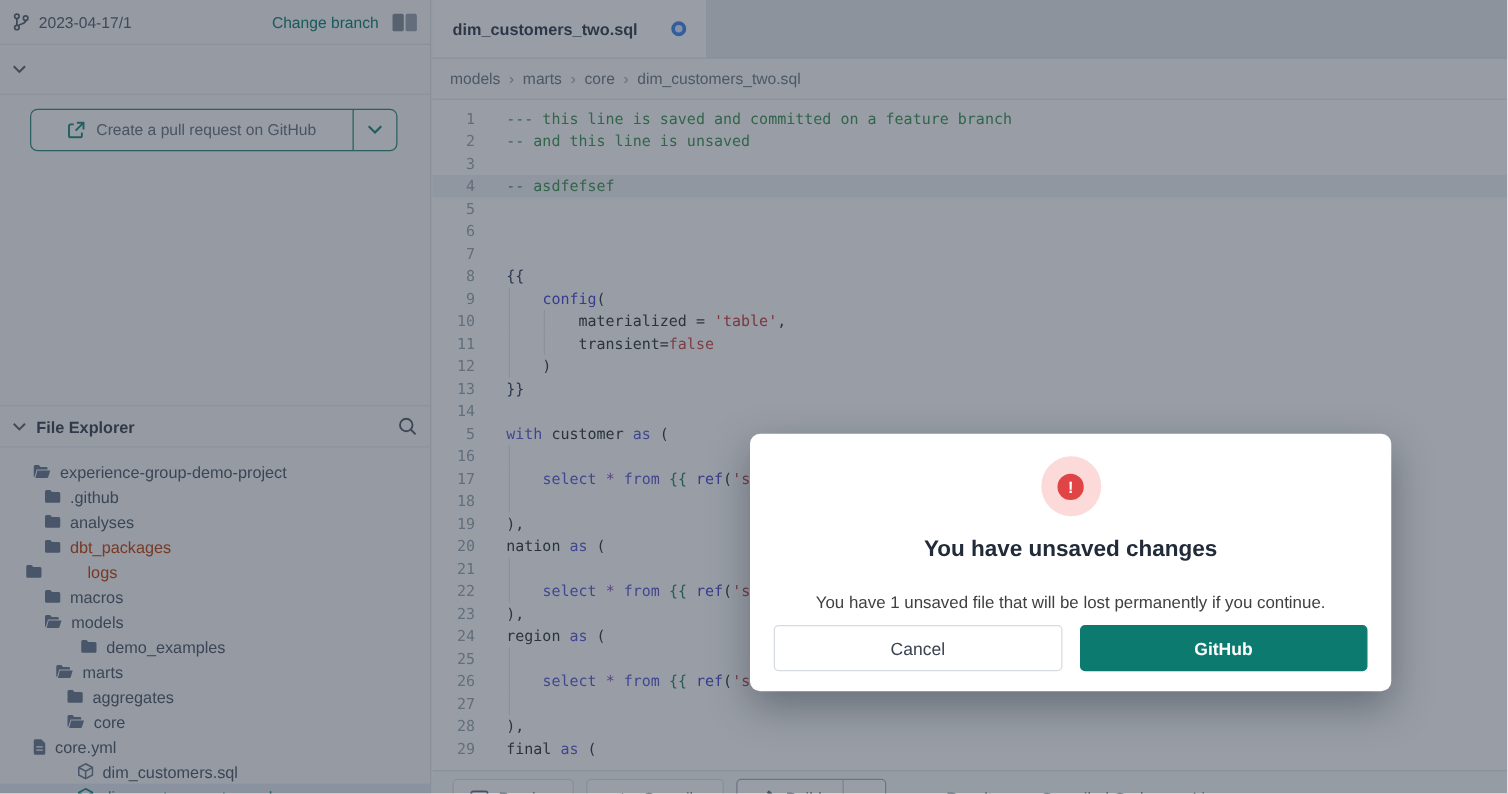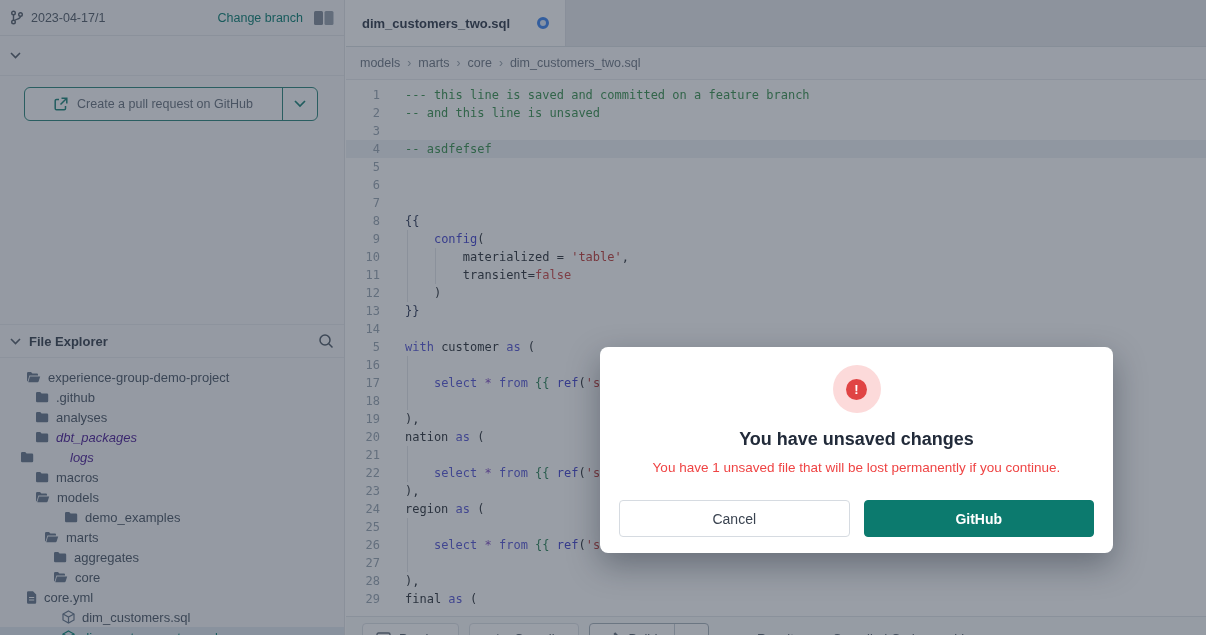--- a/index.html
+++ b/index.html
@@ -21,21 +21,21 @@
   .pr-btn { width:294px; height:34px; border:1px solid #2f877d; border-radius:6px;
     background:rgba(255,255,255,0.6); display:flex; align-items:stretch; cursor:pointer; }
   .pr-main { flex:1; display:flex; align-items:center; justify-content:center; gap:9px;
     border-right:1px solid #2f877d; }
   .pr-main .pr-label { font-size:12.5px; color:#6a7480; }
   .pr-caret { width:34px; display:flex; align-items:center; justify-content:center; }
   .fe-header { border-top:1px solid #e8ebee; height:34px; flex:0 0 34px; }
   .tree { flex:1; overflow:hidden; padding-top:9px; }
   .tree-row { height:20px; display:flex; align-items:center; gap:7px; font-size:13px;
     color:#4d5866; cursor:pointer; }
-  .tree-row.muted .tree-label { color:#4c1d95; font-style:italic; }
+  .tree-row.muted .tree-label { color:#c2410c; }
   .tree-row.selected { background:#e0e8f0; }
   .tree-row.selected .tree-label { color:#0e8578; }
   .tree-ico { display:flex; align-items:center; color:#68788c; }
   .tree-row.selected .tree-ico { color:#0e8578; }
 
   
   .editor { position:absolute; left:346px; top:0; right:0; height:635px; background:#fff; }
   .tabbar { height:47px; background:#e9ebee; border-bottom:1px solid #dce0e5; display:flex; }
   .tab { width:220px; background:#fff; border-right:1px solid #e0e3e8; display:flex;
     align-items:center; padding:0 16px; cursor:pointer; }
@@ -82,21 +82,21 @@
   
   .overlay { position:absolute; inset:0; background:rgba(38,48,65,0.47); z-index:10; }
   .modal { position:absolute; left:600px; top:347px; width:513px; height:206px; background:#fff;
     border-radius:8px; box-shadow:0 12px 32px rgba(15,22,36,0.35); z-index:20;
     display:flex; flex-direction:column; align-items:center; padding:18px 16px 16px; }
   .alert-badge { width:48px; height:48px; border-radius:50%; background:#fcdada;
     display:flex; align-items:center; justify-content:center; }
   .alert-core { width:21px; height:21px; border-radius:50%; background:#e04444; color:#fff;
     font-size:13px; font-weight:bold; display:flex; align-items:center; justify-content:center; }
   .modal-title { margin-top:16px; font-size:18px; font-weight:bold; color:#222b3a; }
-  .modal-body { margin-top:10px; font-size:13.5px; color:#ef4444; }
+  .modal-body { margin-top:24px; font-size:13.5px; color:#404040; }
   .modal-actions { margin-top:auto; width:100%; display:flex; gap:14px; padding:0 3px;justify-content:flex-end; }
   .btn { height:37px; border-radius:4px; font-size:14px; flex:1; display:flex;
     align-items:center; justify-content:center; cursor:pointer; font-family:inherit; }
   .btn-cancel { background:#fff; border:1px solid #d6dbe1; color:#3a4350; }
   .btn-confirm { background:#0c7a6e; border:1px solid #0c7a6e; color:#fff; font-weight:bold; }
   svg { display:block; }
 </style>
 </head>
 <body>
 

